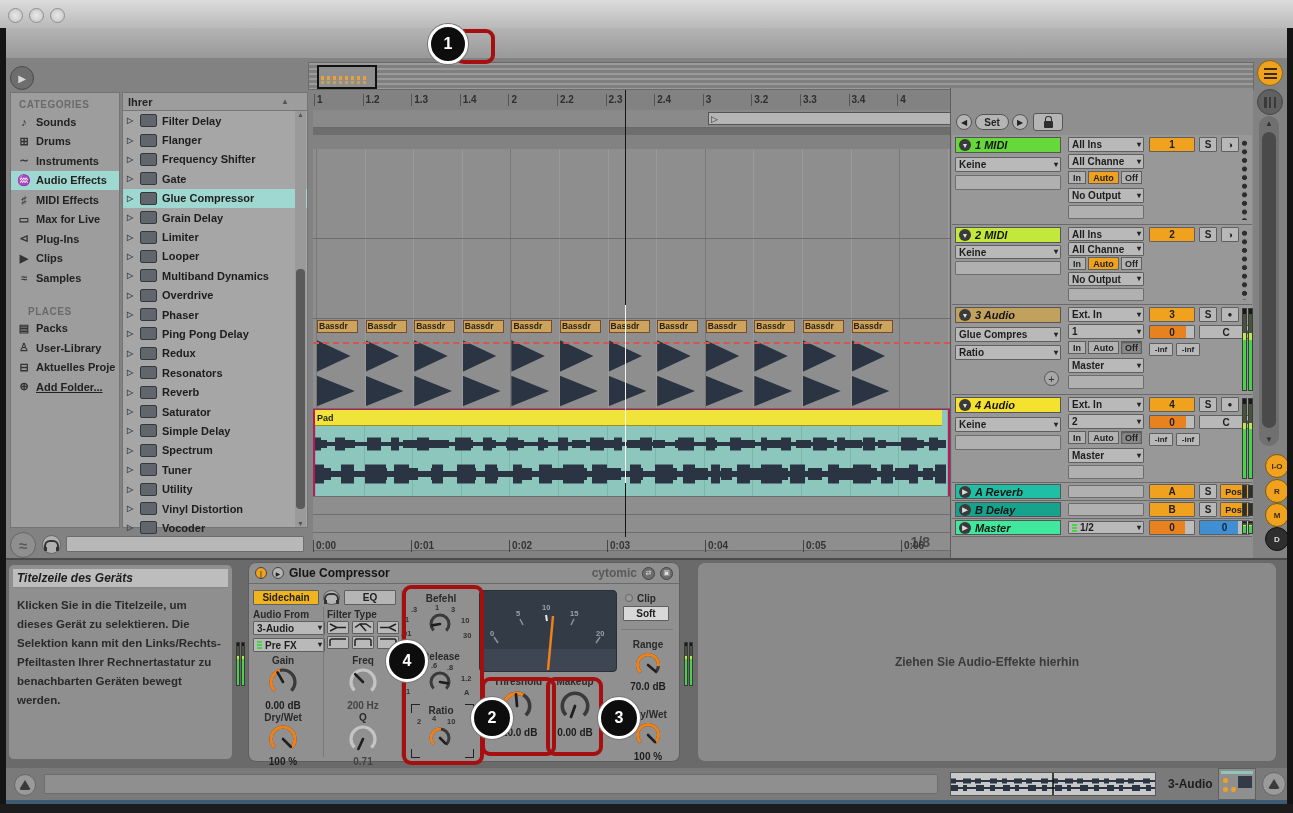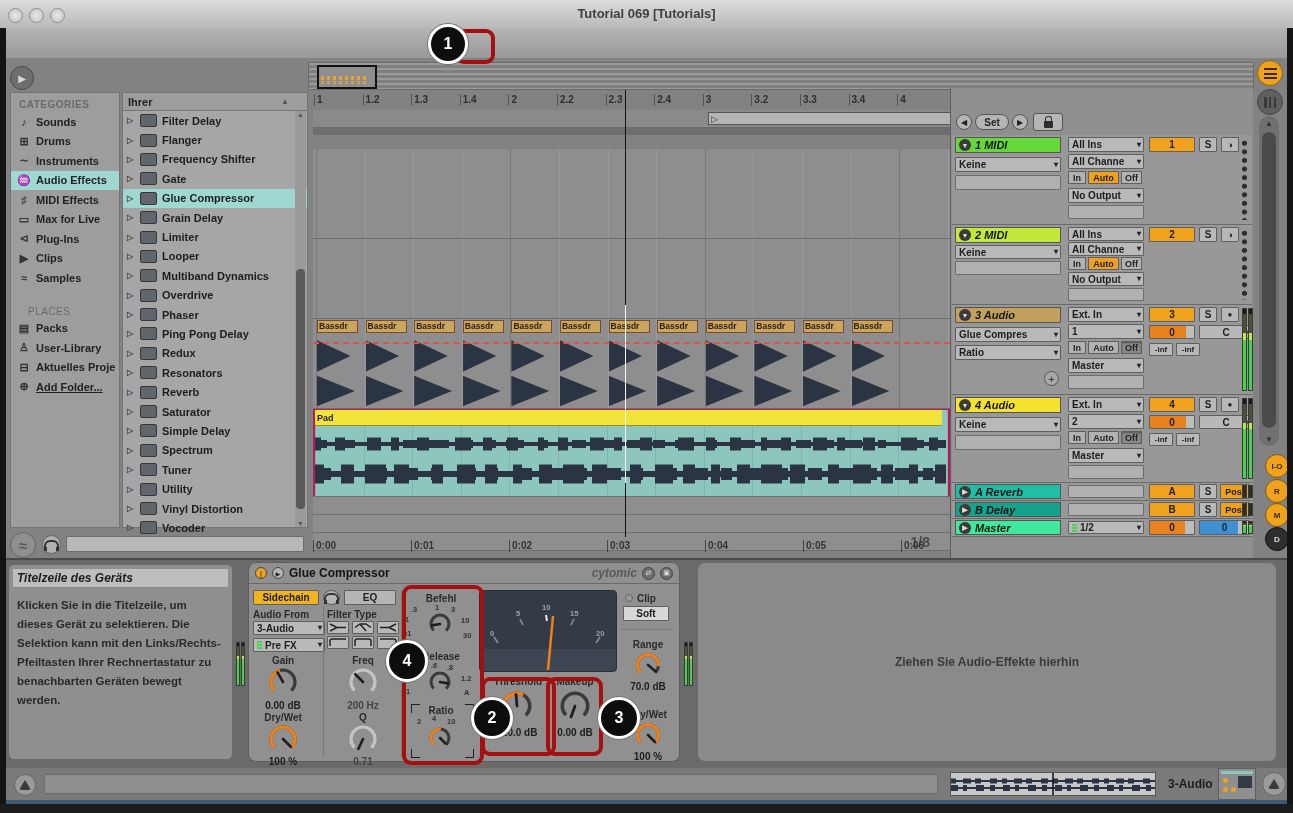--- a/index.html
+++ b/index.html
@@ -104,21 +104,20 @@
 </style>
 </head>
 <body>
 
 <div id="app">
 
   <div class="abs titlebar">
     <div class="tl" style="left:8px;"></div>
     <div class="tl" style="left:29px;"></div>
     <div class="tl" style="left:50px;"></div>
-    <div class="wtitle">Tutorial 069  [Tutorials]</div>
   </div>
 
   <div class="abs transport">
     <div class="btn" style="left:14px;width:34px;">TAP</div>
     <div class="numfld" style="left:50px;width:48px;">120.00</div>
     <div class="btn" style="left:100px;width:20px;letter-spacing:1px;">|||</div>
     <div class="btn" style="left:122px;width:20px;letter-spacing:1px;">|||</div>
     <div class="btn" style="left:144px;width:40px;">4 / 4</div>
     <div class="btn" style="left:186px;width:36px;font-size:9px;">
       <span>○●</span>
@@ -223,21 +222,21 @@
           <div class="cat-row">
             <span class="cat-ico">▶</span>
             <span>Clips</span>
           </div>
 
           <div class="cat-row">
             <span class="cat-ico">≈</span>
             <span>Samples</span>
           </div>
         </div>
-      <div style="padding:18px 0 2px 17px;font-size:10px;font-weight:normal;color:#6a6a6a;letter-spacing:.5px;">PLACES</div>
+      <div style="padding:18px 0 2px 17px;font-size:10px;font-weight:bold;color:#6a6a6a;letter-spacing:.5px;">PLACES</div>
       <div id="places">
 
           <div class="place-row">
             <span class="cat-ico">▤</span>
             <span class="plbl">Packs</span>
           </div>
 
           <div class="place-row">
             <span class="cat-ico">♙</span>
             <span class="plbl">User-Library</span>
@@ -785,21 +784,21 @@
   <div class="abs" style="left:236px;top:642px;width:9px;height:44px;">
     <div class="grnmeter" style="left:0;top:0;bottom:0;width:4px;"></div>
     <div class="grnmeter" style="left:5px;top:0;bottom:0;width:4px;"></div>
   </div>
 
   <div class="abs" style="left:248px;top:562px;width:432px;height:200px;background:#909090;border:1px solid #5e5e5e;border-radius:8px;box-sizing:border-box;">
     <div style="height:20px;border-bottom:1px solid #6a6a6a;display:flex;align-items:center;padding:0 6px;gap:5px;">
       <span class="circ" style="width:12px;height:12px;background:#f0a11e;border:1.5px solid #444;font-size:7px;color:#444;font-weight:bold;">|</span>
       <span class="circ" style="width:12px;height:12px;background:#b5b5b5;border:1.5px solid #444;font-size:6px;color:#222;">▶</span>
       <span style="font-size:12px;font-weight:bold;color:#141414;">Glue Compressor</span>
-      <span style="margin-left:auto;font-size:12px;font-style:italic;color:#5a5a5a;font-weight:bold;">cytomic</span>
+      <span style="margin-left:auto;font-size:12px;color:#5a5a5a;font-weight:bold;">cytomic</span>
       <span class="circ" style="width:13px;height:13px;background:#6e6e6e;border:1px solid #444;font-size:7px;color:#ddd;">⇄</span>
       <span class="circ" style="width:13px;height:13px;background:#6e6e6e;border:1px solid #444;font-size:7px;color:#ddd;">▣</span>
     </div>
 
     <div class="badge" style="position:absolute;left:4px;top:27px;width:66px;height:15px;background:#f0b420;">Sidechain</div>
     <div class="abs circ" style="left:74px;top:27px;width:17px;height:15px;background:#b5b5b5;border:1px solid #5f5f5f;">
         <span class="hpico"></span>
       </div>
     <div class="badge" style="position:absolute;left:95px;top:27px;width:52px;height:15px;background:#b5b5b5;">EQ</div>
     <div class="klabel" style="left:4px;top:46px;width:70px;text-align:left;font-size:10px;">Audio From</div>

